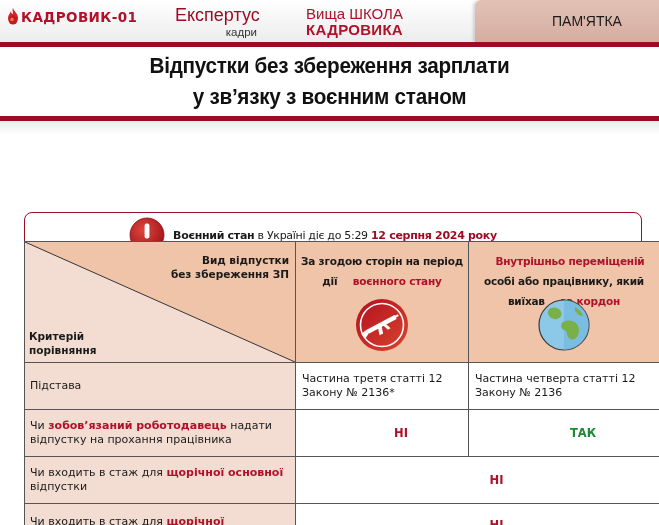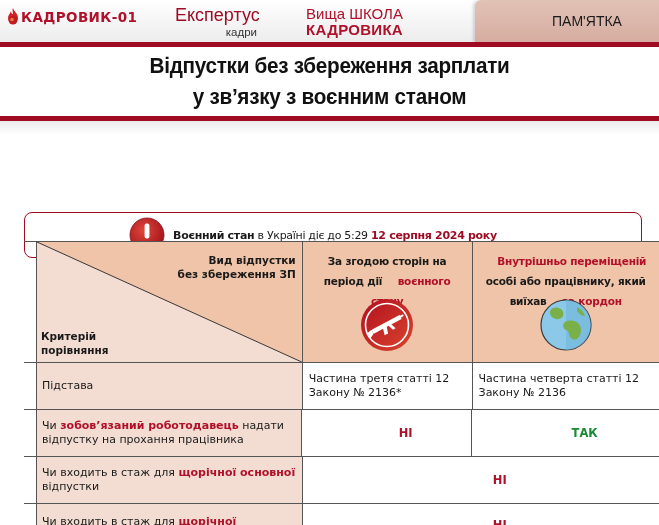--- a/index.html
+++ b/index.html
@@ -45,21 +45,21 @@
     display: flex; align-items: center; justify-content: center; gap: 8px; padding-right: 40px; margin-top: 39px; }
   .alert-icon { width: 36px; height: 36px; }
   .notice-text { font-family: "DejaVu Sans", sans-serif; font-size: 11px; color: #1a1a1a; white-space: nowrap; letter-spacing: -0.3px; }
   .notice-text b { font-weight: bold; }
   .notice-accent { color: #9e0b23; font-weight: bold; }
 
   
   .table { position: absolute; left: 24px; top: 241px; width: 635px; }
   .row { display: flex; border-bottom: 1.5px solid #555; }
   .row.head { border-top: 1.5px solid #555; height: 122px; }
-  .c1 { width: 272px; border-left: 1.5px solid #555; border-right: 1.5px solid #555; background: #f3ddd2; position: relative; margin-left: 12px; }
+  .c1 { width: 272px; border-left: 1.5px solid #555; border-right: 1.5px solid #555; background: #f3ddd2; position: relative; }
   .c2 { width: 173px; border-right: 1.5px solid #555; }
   .c3 { width: 190px; }
   .c23 { width: 363px; }
 
   .diag { position: absolute; left: 0; top: 0; width: 100%; height: 100%; }
   .head-type { position: absolute; right: 6px; top: 11px; text-align: right; font-size: 10.5px; font-weight: bold; line-height: 14px; color: #1a1a1a; }
   .head-crit { position: absolute; left: 4px; bottom: 5px; font-size: 10.5px; font-weight: bold; line-height: 14px; color: #1a1a1a; }
   .head-col { background: #efc4a8; text-align: center; font-size: 10.5px; font-weight: bold; line-height: 20px; padding: 9px 4px 0; position: relative; letter-spacing: -0.2px; }
   .red { color: #b0102a; padding-left: 12px; }
   .green { color: #1a8a34; }

